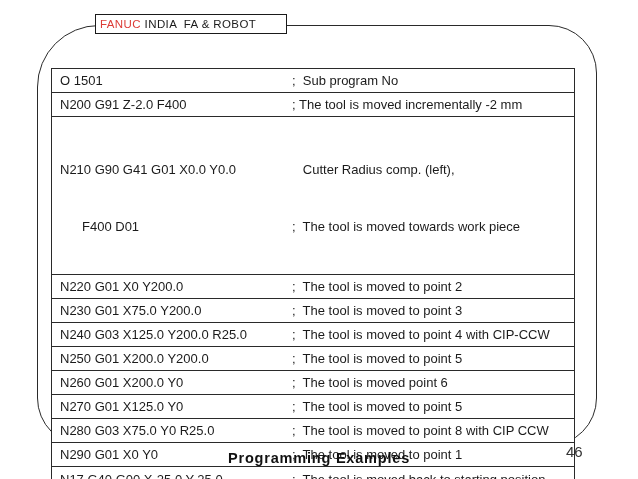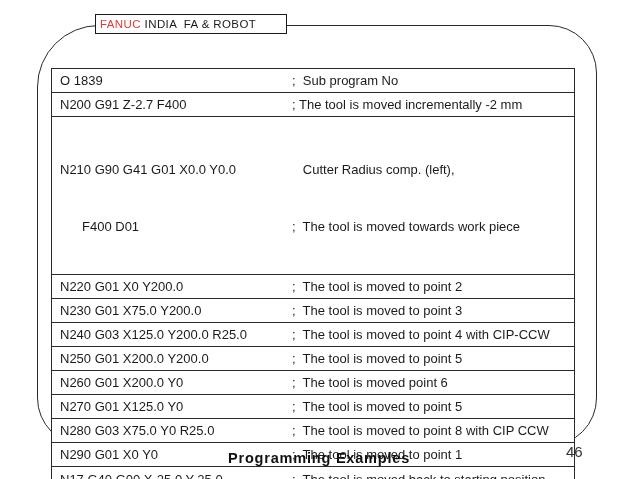--- a/index.html
+++ b/index.html
@@ -109,26 +109,26 @@
 
   <div class="outer-border"></div>
 
   <div class="header-box">
     <span class="brand">FANUC</span><span class="header-title"> INDIA  FA &amp; ROBOT</span>
   </div>
 
   <div class="ctable">
 
     <div class="row">
-      <div class="code">O 1839</div>
+      <div class="code">O 1501</div>
       <div class="comment">;  Sub program No</div>
     </div>
 
     <div class="row">
-      <div class="code">N200 G91 Z-2.7 F400</div>
+      <div class="code">N200 G91 Z-2.0 F400</div>
       <div class="comment">; The tool is moved incrementally -2 mm</div>
     </div>
 
     <div class="row row-double">
       <div class="code">
         <div>N210 G90 G41 G01 X0.0 Y0.0</div>
         <div class="code-indent">F400 D01</div>
       </div>
       <div class="comment">
         <div>   Cutter Radius comp. (left),</div>

